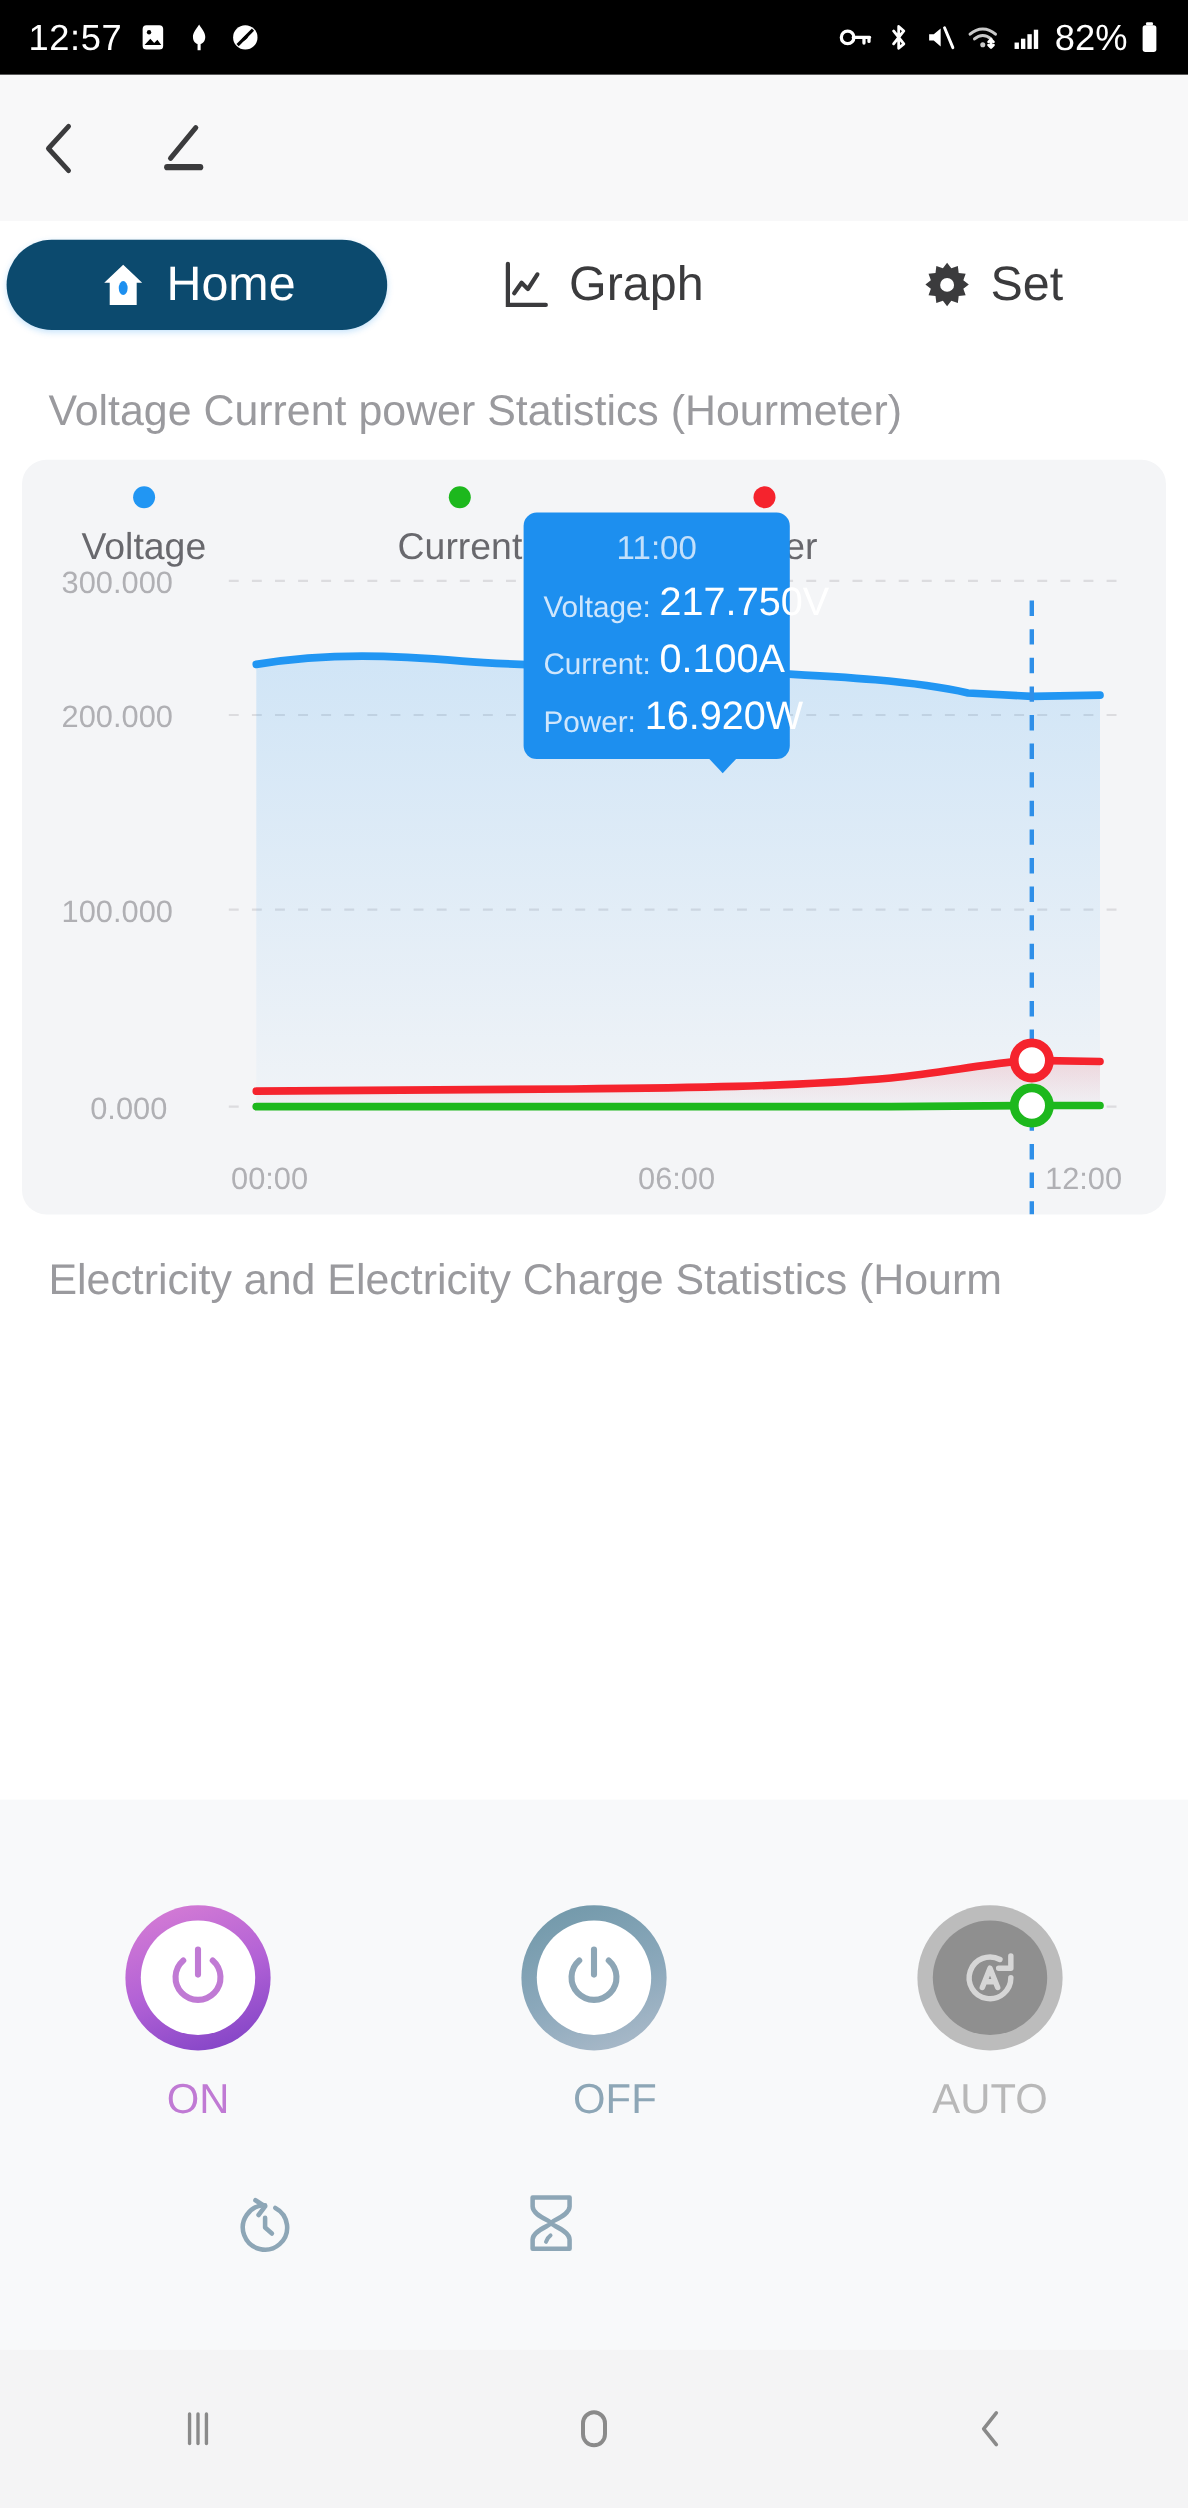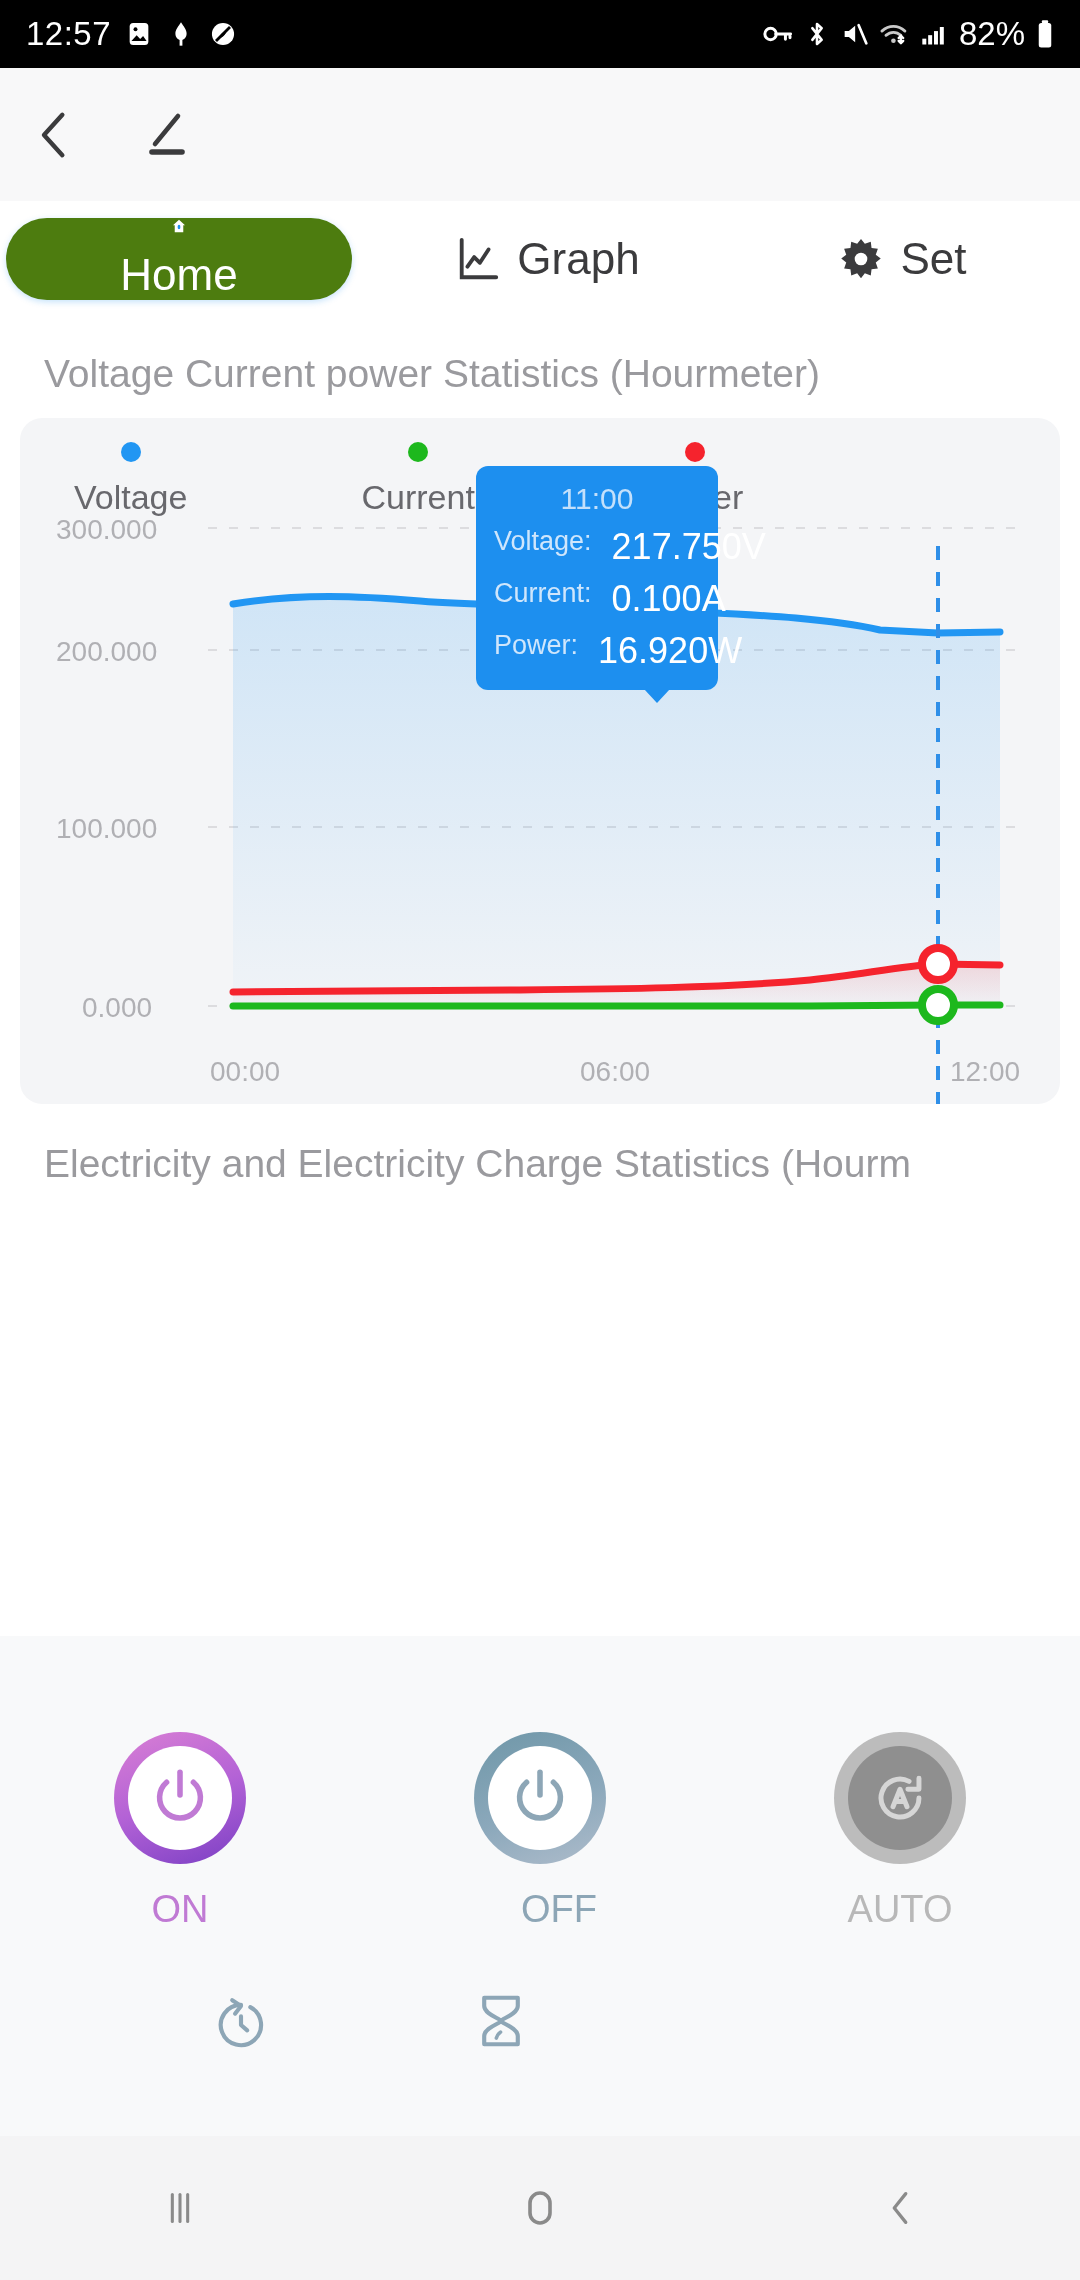--- a/index.html
+++ b/index.html
@@ -53,26 +53,25 @@
     width: 1080px; height: 115px;
     background: #ffffff;
     display: flex; align-items: center;
   }
   .tab {
     flex: 1; height: 82px;
     display: flex; align-items: center; justify-content: center;
     gap: 16px;
   }
   .tab.active {
-    background: #4d7c0f;
+    background: #0c4a6e;
     border-radius: 42px;
     margin: 0 18px 0 6px;
     max-width: 346px;
     box-shadow: 0 2px 6px rgba(29,143,239,0.25);
-    flex-direction: column;
   }
   .tab-label { font-size: 44px; color: #3b3b3d; }
   .tab.active .tab-label { color: #ffffff; }
 
   
   .content {
     position: absolute; top: 316px; left: 0;
     width: 1080px; height: 1320px;
     background: #ffffff;
     overflow: hidden;
@@ -118,21 +117,21 @@
     position: absolute;
     left: 456px; top: 48px;
     width: 242px;
     background: #1d8fef;
     border-radius: 12px;
     padding: 16px 18px 18px 18px;
     color: #ffffff;
     z-index: 10;
   }
   .tt-time { font-size: 30px; color: #c3e0fb; margin-bottom: 6px; text-align: center; }
-  .tt-row { display: flex; align-items: flex-start; gap: 20px; margin-top: 10px; }
+  .tt-row { display: flex; align-items: flex-end; gap: 8px; margin-top: 10px; }
   .tt-key { font-size: 27px; color: #cfe6fc; }
   .tt-val { font-size: 36px; color: #ffffff; }
   .tt-arrow {
     position: absolute; bottom: -13px; left: 168px;
     width: 0; height: 0;
     border-left: 13px solid transparent;
     border-right: 13px solid transparent;
     border-top: 14px solid #1d8fef;
   }
 

